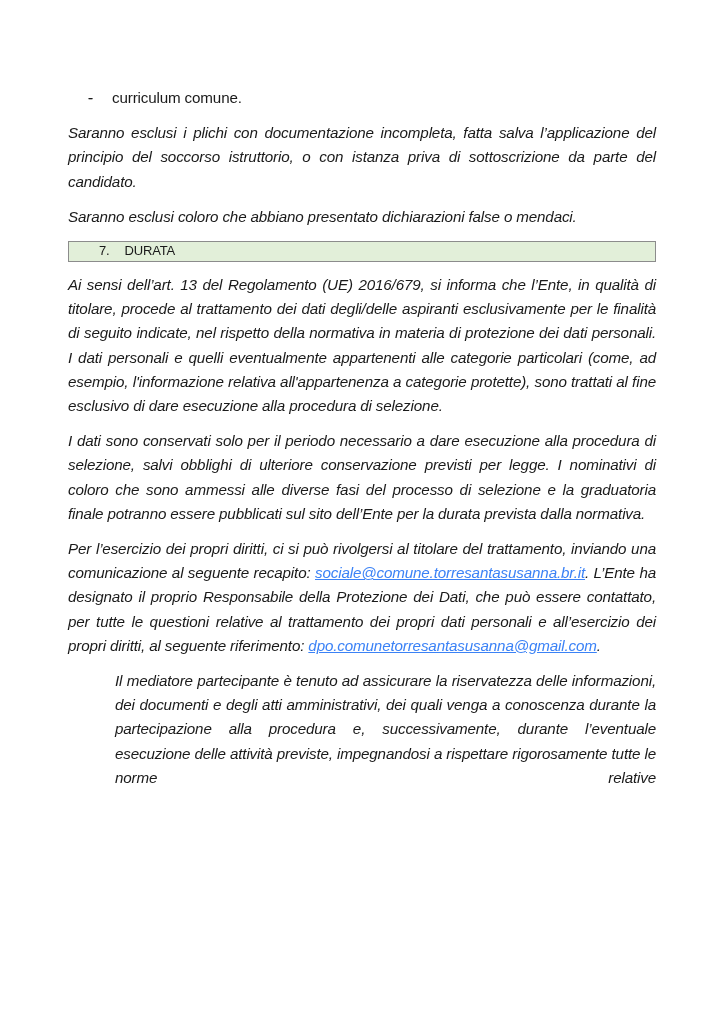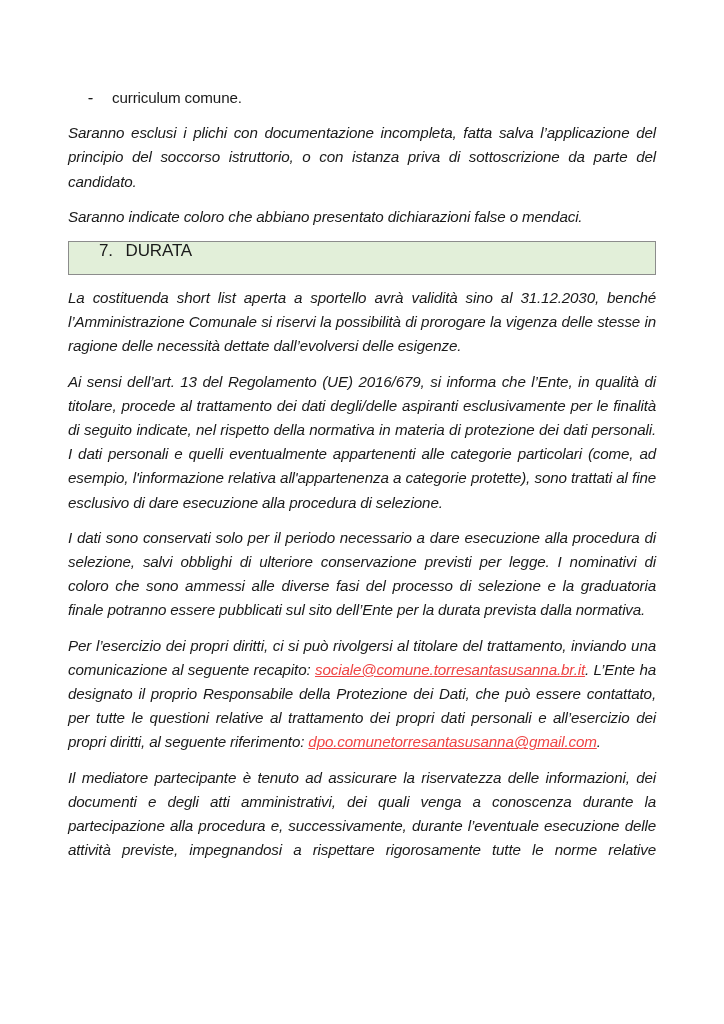--- a/index.html
+++ b/index.html
@@ -18,60 +18,59 @@
       font-size: 15.2px;
       line-height: 24.2px;
       letter-spacing: -0.15px;
     }
     .bullets { list-style: none; margin-left: 20px; }
     .bullets li { position: relative; padding-left: 24px; }
     .bullets li .dash {
       position: absolute; left: 0; top: 0;
     }
     p.para { text-align: justify; margin-top: 11px; font-style: italic; }
-    p.para.last-line-justify { text-align-last: justify; }
+    p.para.last-line-justify { text-align-last: justify; margin-left: 47px; }
     .section-header {
       margin-top: 12px;
-      height: 34px;
+      height: 21px;
       background: #e2efd9;
       border: 1.5px solid #8c8c8c;
       padding-left: 30px;
-      font-size: 17px;
+      font-size: 13px;
       line-height: 18px;
       color: #1a1a1a;
     }
     .section-header .num { display: inline-block; width: 22px; }
     a.link {
-      color: #ef4444;
+      color: #3b82f6;
       text-decoration: underline;
     }
   </style>
 </head>
 <body>
 
 <div class="page">
 
   <ul class="bullets">
     <li>
       <span class="dash">-</span>
     </li>
     <li>
       <span class="dash">-</span>
       <span>curriculum comune.</span>
     </li>
   </ul>
 
   <p class="para">Saranno esclusi i plichi con documentazione incompleta, fatta salva l’applicazione del principio del soccorso istruttorio, o con istanza priva di sottoscrizione da parte del candidato.</p>
-  <p class="para">Saranno indicate coloro che abbiano presentato dichiarazioni false o mendaci.</p>
+  <p class="para">Saranno esclusi coloro che abbiano presentato dichiarazioni false o mendaci.</p>
 
   <div class="section-header">
     <span class="num">7.</span>
     <span>DURATA</span>
   </div>
-  <p class="para">La costituenda short list aperta a sportello avrà validità sino al 31.12.2030, benché l’Amministrazione Comunale si riservi la possibilità di prorogare la vigenza delle stesse in ragione delle necessità dettate dall’evolversi delle esigenze.</p>
 
   <p class="para">Ai sensi dell’art. 13 del Regolamento (UE) 2016/679, si informa che l’Ente, in qualità di titolare, procede al trattamento dei dati degli/delle aspiranti esclusivamente per le finalità di seguito indicate, nel rispetto della normativa in materia di protezione dei dati personali. I dati personali e quelli eventualmente appartenenti alle categorie particolari (come, ad esempio, l'informazione relativa all'appartenenza a categorie protette), sono trattati al fine esclusivo di dare esecuzione alla procedura di selezione.</p>
   <p class="para">I dati sono conservati solo per il periodo necessario a dare esecuzione alla procedura di selezione, salvi obblighi di ulteriore conservazione previsti per legge. I nominativi di coloro che sono ammessi alle diverse fasi del processo di selezione e la graduatoria finale potranno essere pubblicati sul sito dell’Ente per la durata prevista dalla normativa.</p>
 
   <p class="para">
     <span>Per l’esercizio dei propri diritti, ci si può rivolgersi al titolare del trattamento, inviando una comunicazione al seguente recapito: </span><a class="link">sociale@comune.torresantasusanna.br.it</a><span>. L’Ente ha designato il proprio Responsabile della Protezione dei Dati, che può essere contattato, per tutte le questioni relative al trattamento dei propri dati personali e all’esercizio dei propri diritti, al seguente riferimento: </span><a class="link">dpo.comunetorresantasusanna@gmail.com</a><span>.</span>
   </p>
 
   <p class="para last-line-justify">Il mediatore partecipante è tenuto ad assicurare la riservatezza delle informazioni, dei documenti e degli atti amministrativi, dei quali venga a conoscenza durante la partecipazione alla procedura e, successivamente, durante l’eventuale esecuzione delle attività previste, impegnandosi a rispettare rigorosamente tutte le norme relative</p>
 

